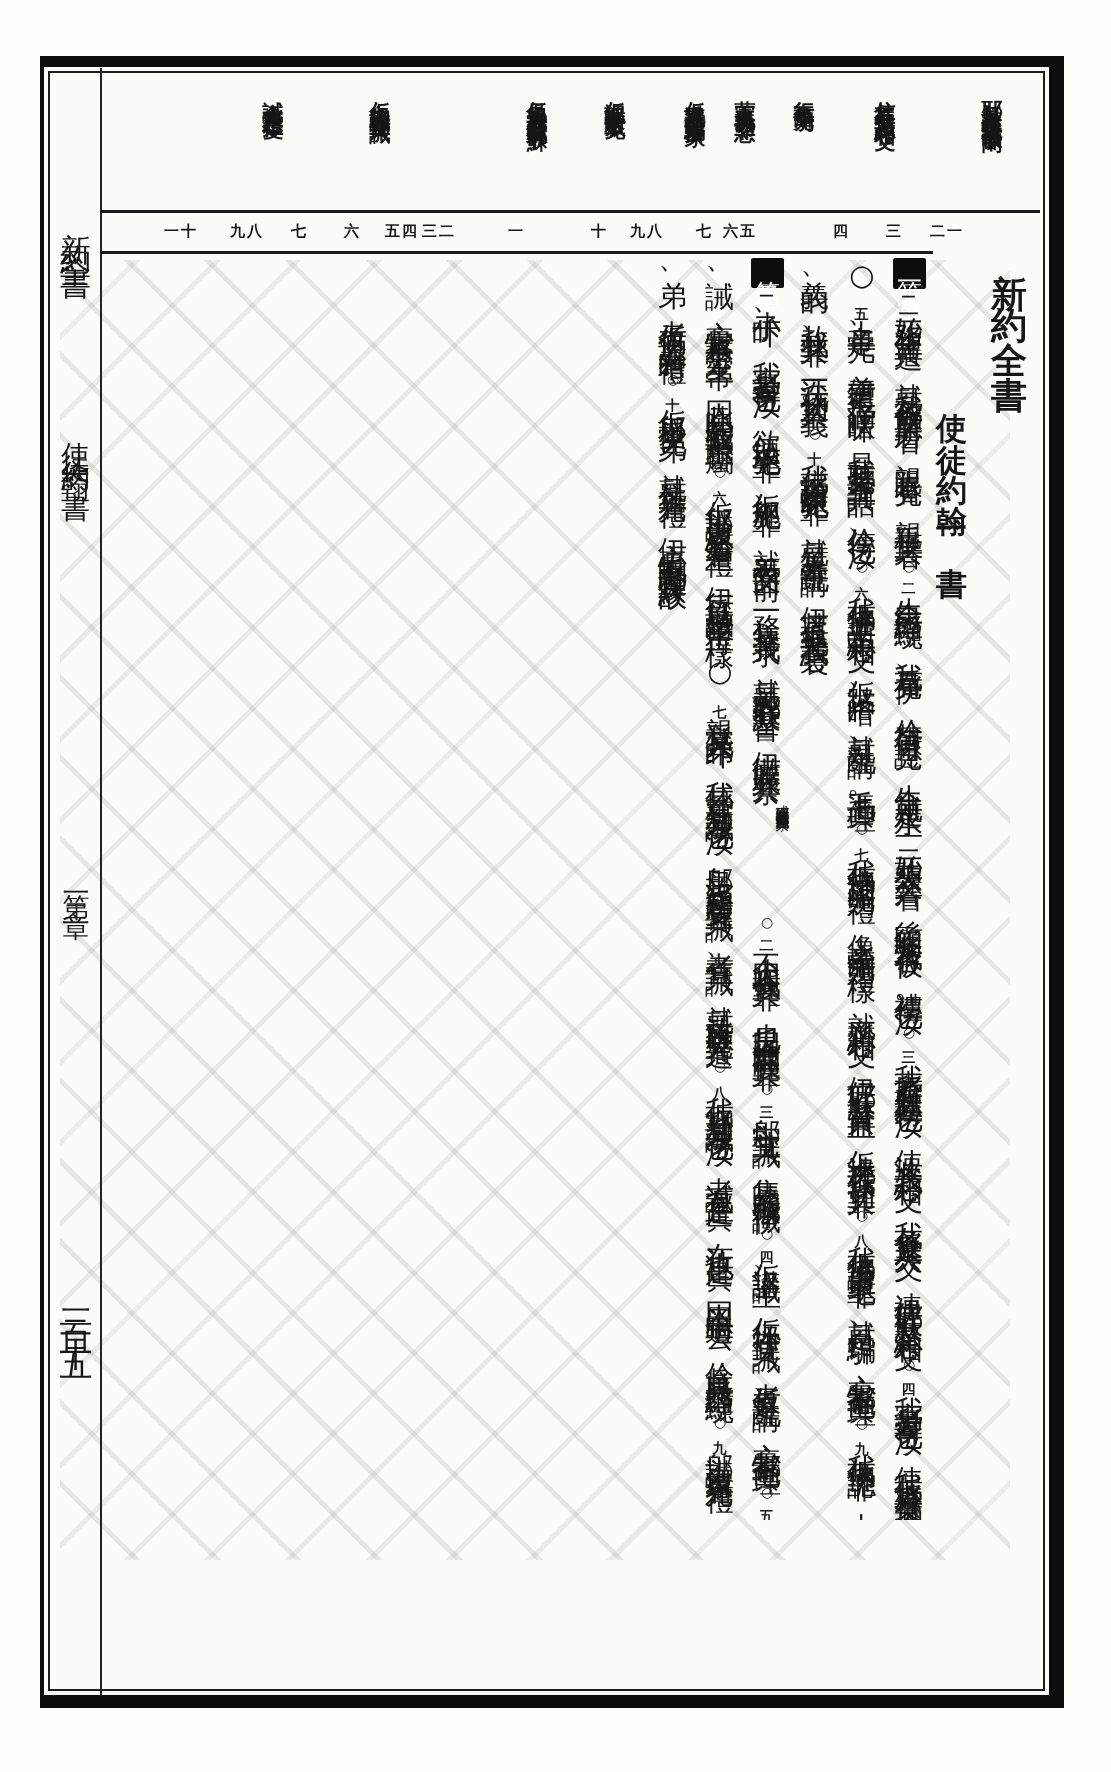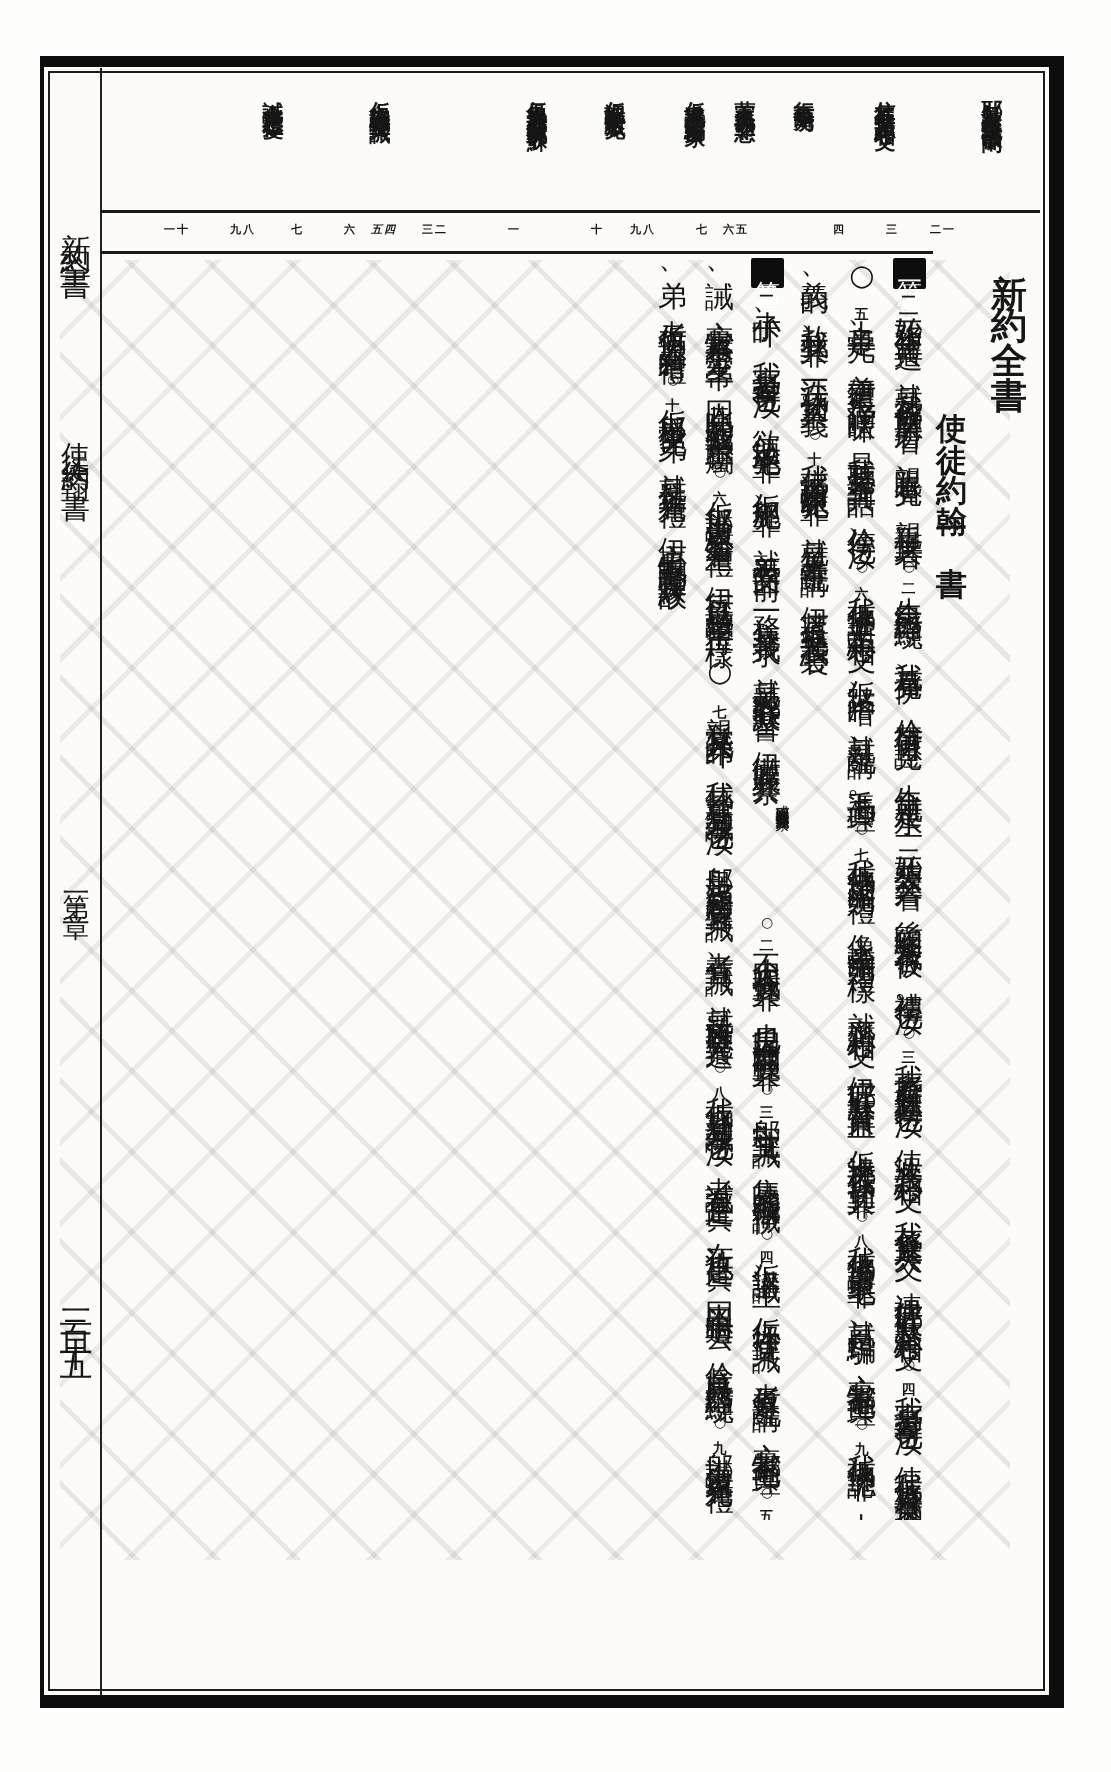--- a/index.html
+++ b/index.html
@@ -47,21 +47,21 @@
   .header-note{
     position:absolute;top:16px;
     writing-mode:vertical-rl;text-orientation:upright;
     font-size:21px;line-height:22px;letter-spacing:3px;
     height:104px;font-weight:bold;
   }
   .rule-a{position:absolute;left:48px;top:142px;width:940px;height:3px;background:#1a1a1a;}
   .rule-b{position:absolute;left:48px;top:183px;width:833px;height:3px;background:#1a1a1a;}
   .verse-strip{position:absolute;left:48px;top:146px;width:940px;height:37px;}
   .strip-num{
-    position:absolute;top:8px;font-size:11px;font-weight:bold;letter-spacing:2px;
+    position:absolute;top:8px;font-size:15px;font-weight:bold;letter-spacing:2px;
     white-space:nowrap;
     text-align:right;
   }
   
   .title-main{
     position:absolute;left:933px;top:177px;
     writing-mode:vertical-rl;text-orientation:upright;
     font-size:36px;letter-spacing:34px;font-weight:bold;
   }
   .title-book{
@@ -125,21 +125,21 @@
   <div class="verse-strip">
       <span class="strip-num" style="left: 830px; font-family: Liberation Mono, monospace;">二一</span>
       <span class="strip-num" style="left: 786px;">三</span>
       <span class="strip-num" style="left: 733px;">四</span>
       <span class="strip-num" style="left: 623px;">六五</span>
       <span class="strip-num" style="left: 596px;">七</span>
       <span class="strip-num" style="left: 530px;">九八</span>
       <span class="strip-num" style="left: 491px;">十</span>
       <span class="strip-num" style="left: 408px;">一</span>
       <span class="strip-num" style="left: 322px;">三二</span>
-      <span class="strip-num" style="left: 271px; font-style: italic;">五四</span>
+      <span class="strip-num" style="left: 285px;">五四</span>
       <span class="strip-num" style="left: 244px;">六</span>
       <span class="strip-num" style="left: 191px;">七</span>
       <span class="strip-num" style="left: 130px;">九八</span>
       <span class="strip-num" style="left: 64px;">一十</span>
     </div>
   <div class="rule-b"></div>
 
   <div class="title-main">新約全書</div>
   <div class="title-book">使徒約翰一書</div>
 

